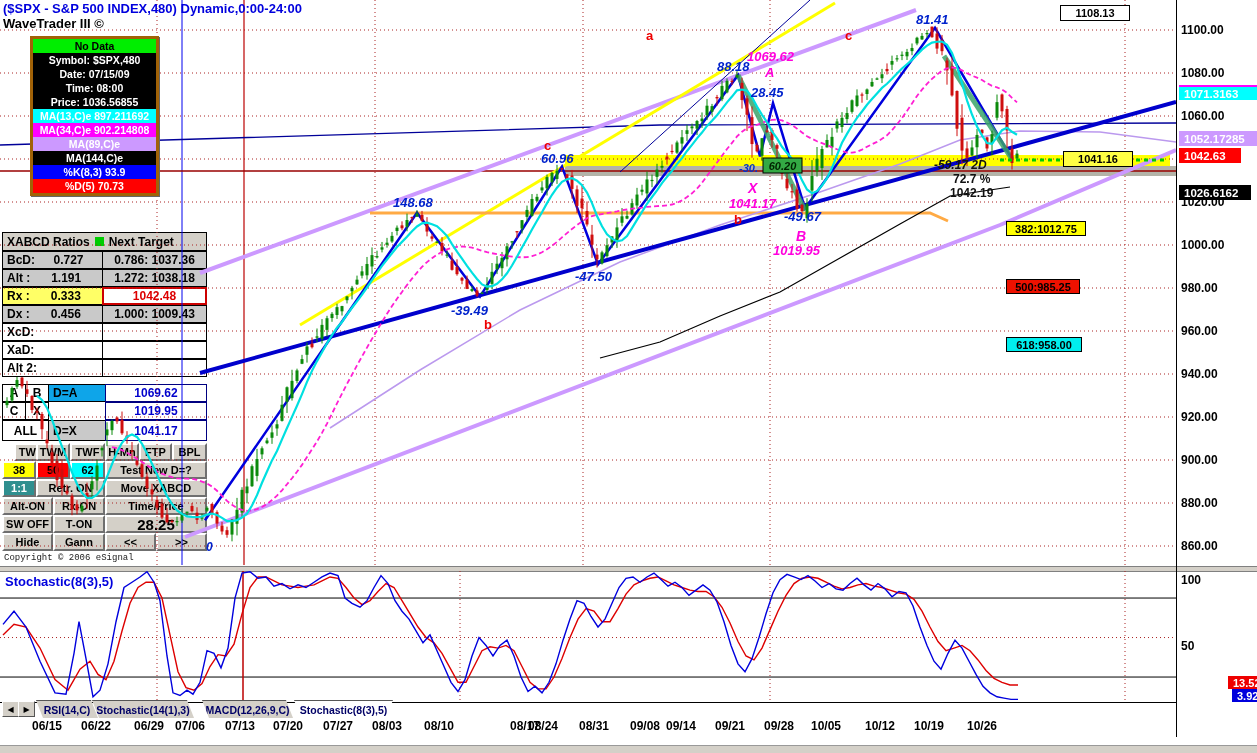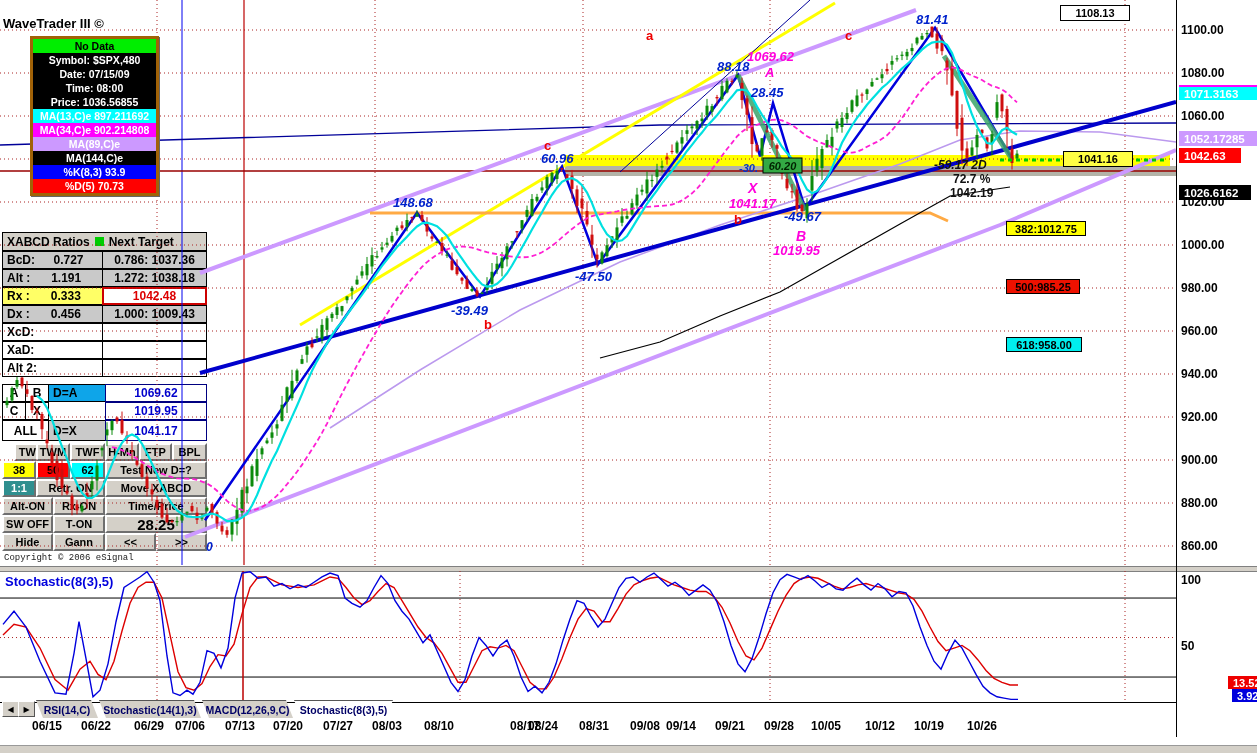--- a/index.html
+++ b/index.html
@@ -35,20 +35,21 @@
        border-top:1px solid #fff;border-left:1px solid #fff;border-right:1px solid #555;border-bottom:1px solid #555;
        font-size:8px;display:flex;align-items:center;justify-content:center;z-index:5;color:#000;}
   #sep{left:0;top:566px;width:1257px;height:4px;background:#d4d0c8;border-top:1px solid #808080;border-bottom:1px solid #808080;z-index:3;}
   #bottomstrip{left:0;top:745px;width:1257px;height:8px;background:#d4d0c8;border-top:1px solid #999;z-index:5;}
   #chart{left:0;top:0;z-index:4;pointer-events:none;}
 </style>
 </head>
 <body>
 
 <div class="screen">
+  <div class="abs" id="title">($SPX - S&amp;P 500 INDEX,480) Dynamic,0:00-24:00</div>
   <div class="abs" id="subtitle">WaveTrader III ©</div>
   <div class="abs" id="copyright">Copyright © 2006 eSignal</div>
 
   <div class="abs" id="legend">
       <div class="lrow" style="background:#00ee00;color:#000000">No Data</div>
       <div class="lrow" style="background:#000000;color:#ffffff">Symbol: $SPX,480</div>
       <div class="lrow" style="background:#000000;color:#ffffff">Date: 07/15/09</div>
       <div class="lrow" style="background:#000000;color:#ffffff">Time: 08:00</div>
       <div class="lrow" style="background:#000000;color:#ffffff">Price: 1036.56855</div>
       <div class="lrow" style="background:#00ffff;color:#ffffff">MA(13,C)e 897.211692</div>
@@ -667,21 +668,21 @@
       <div class="boxlab" style="left:1006px;top:221px;width:80px;height:15px;background:#ffff00;">382:1012.75</div>
       <div class="boxlab" style="left:1006px;top:279px;width:74px;height:15px;background:#ee1100;">500:985.25</div>
       <div class="boxlab" style="left:1006px;top:337px;width:76px;height:15px;background:#00eeee;">618:958.00</div>
     </div>
 
   <div class="abs" id="stoch-title" style="left:5px;top:574px;color:#0000dd;font-weight:bold;font-size:13px;z-index:5;">Stochastic(8(3),5)</div>
   <div id="tabs-layer">
       <div class="scrollbtn" style="left:2px;">◀</div>
       <div class="scrollbtn" style="left:18px;">▶</div>
       <div class="tab" style="left:36px;width:62px;">RSI(14,C)</div>
-      <div class="tab" style="left:99px;width:102px;">Stochastic(14(1),3)</div>
+      <div class="tab" style="left:92px;width:102px;">Stochastic(14(1),3)</div>
       <div class="tab" style="left:202px;width:91px;">MACD(12,26,9,C)</div>
       <div class="tab active" style="left:294px;width:99px;">Stochastic(8(3),5)</div>
     </div>
   <div id="dates-layer">
       <div class="datelab" style="left:47px;">06/15</div>
       <div class="datelab" style="left:96px;">06/22</div>
       <div class="datelab" style="left:149px;">06/29</div>
       <div class="datelab" style="left:190px;">07/06</div>
       <div class="datelab" style="left:240px;">07/13</div>
       <div class="datelab" style="left:288px;">07/20</div>

